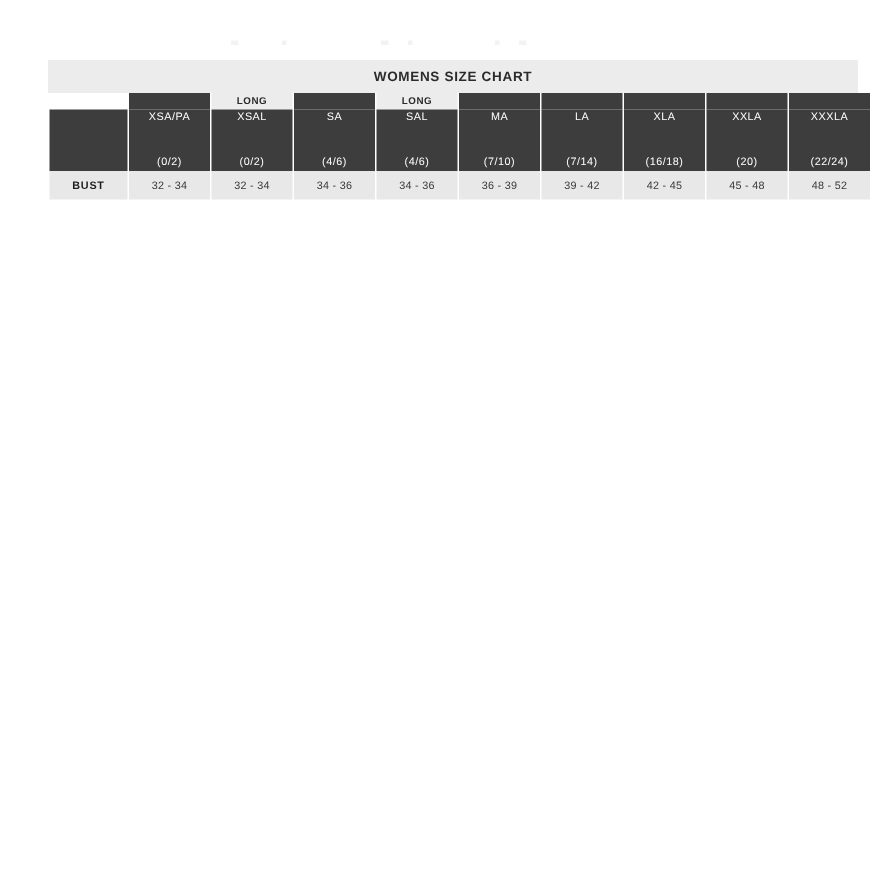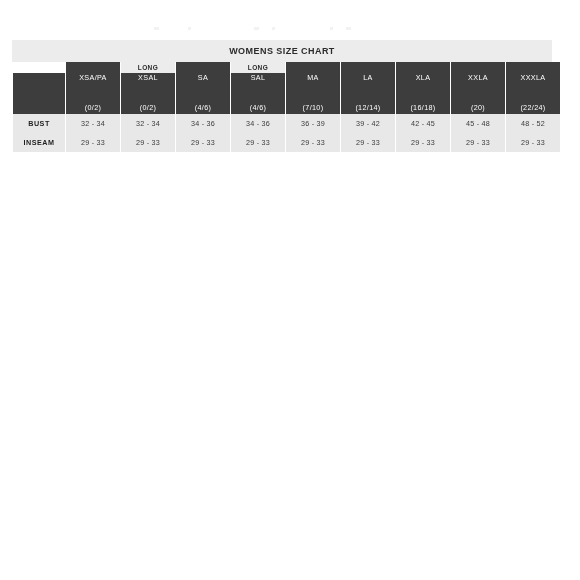--- a/index.html
+++ b/index.html
@@ -10,21 +10,21 @@
     height: 580px;
     overflow: hidden;
   }
   body {
     font-family: "Liberation Sans", sans-serif;
     -webkit-font-smoothing: antialiased;
   }
 
   #chart-wrap {
     position: absolute;
-    left: 12px;
+    left: 32px;
     top: 40px;
     width: 540px;
   }
 
   
   .chart-title {
     background: #ececec;
     color: #2b2b2b;
     font-size: 9px;
     font-weight: bold;
@@ -176,21 +176,21 @@
       <td>
         <span class="sz-name">SAL</span>
         <span class="sz-num">(4/6)</span>
       </td>
       <td>
         <span class="sz-name">MA</span>
         <span class="sz-num">(7/10)</span>
       </td>
       <td>
         <span class="sz-name">LA</span>
-        <span class="sz-num">(12/14)</span>
+        <span class="sz-num">(7/14)</span>
       </td>
       <td>
         <span class="sz-name">XLA</span>
         <span class="sz-num">(16/18)</span>
       </td>
       <td>
         <span class="sz-name">XXLA</span>
         <span class="sz-num">(20)</span>
       </td>
       <td>
@@ -208,27 +208,15 @@
       <td>36 - 39</td>
       <td>39 - 42</td>
       <td>42 - 45</td>
       <td>45 - 48</td>
       <td>48 - 52</td>
     </tr>
 
 
 
 
-    <tr class="data-row band-a">
-      <td class="rowlabel">INSEAM</td>
-      <td>29 - 33</td>
-      <td>29 - 33</td>
-      <td>29 - 33</td>
-      <td>29 - 33</td>
-      <td>29 - 33</td>
-      <td>29 - 33</td>
-      <td>29 - 33</td>
-      <td>29 - 33</td>
-      <td>29 - 33</td>
-    </tr>
   </tbody>
     </table>
 </div>
 
 </body></html>

